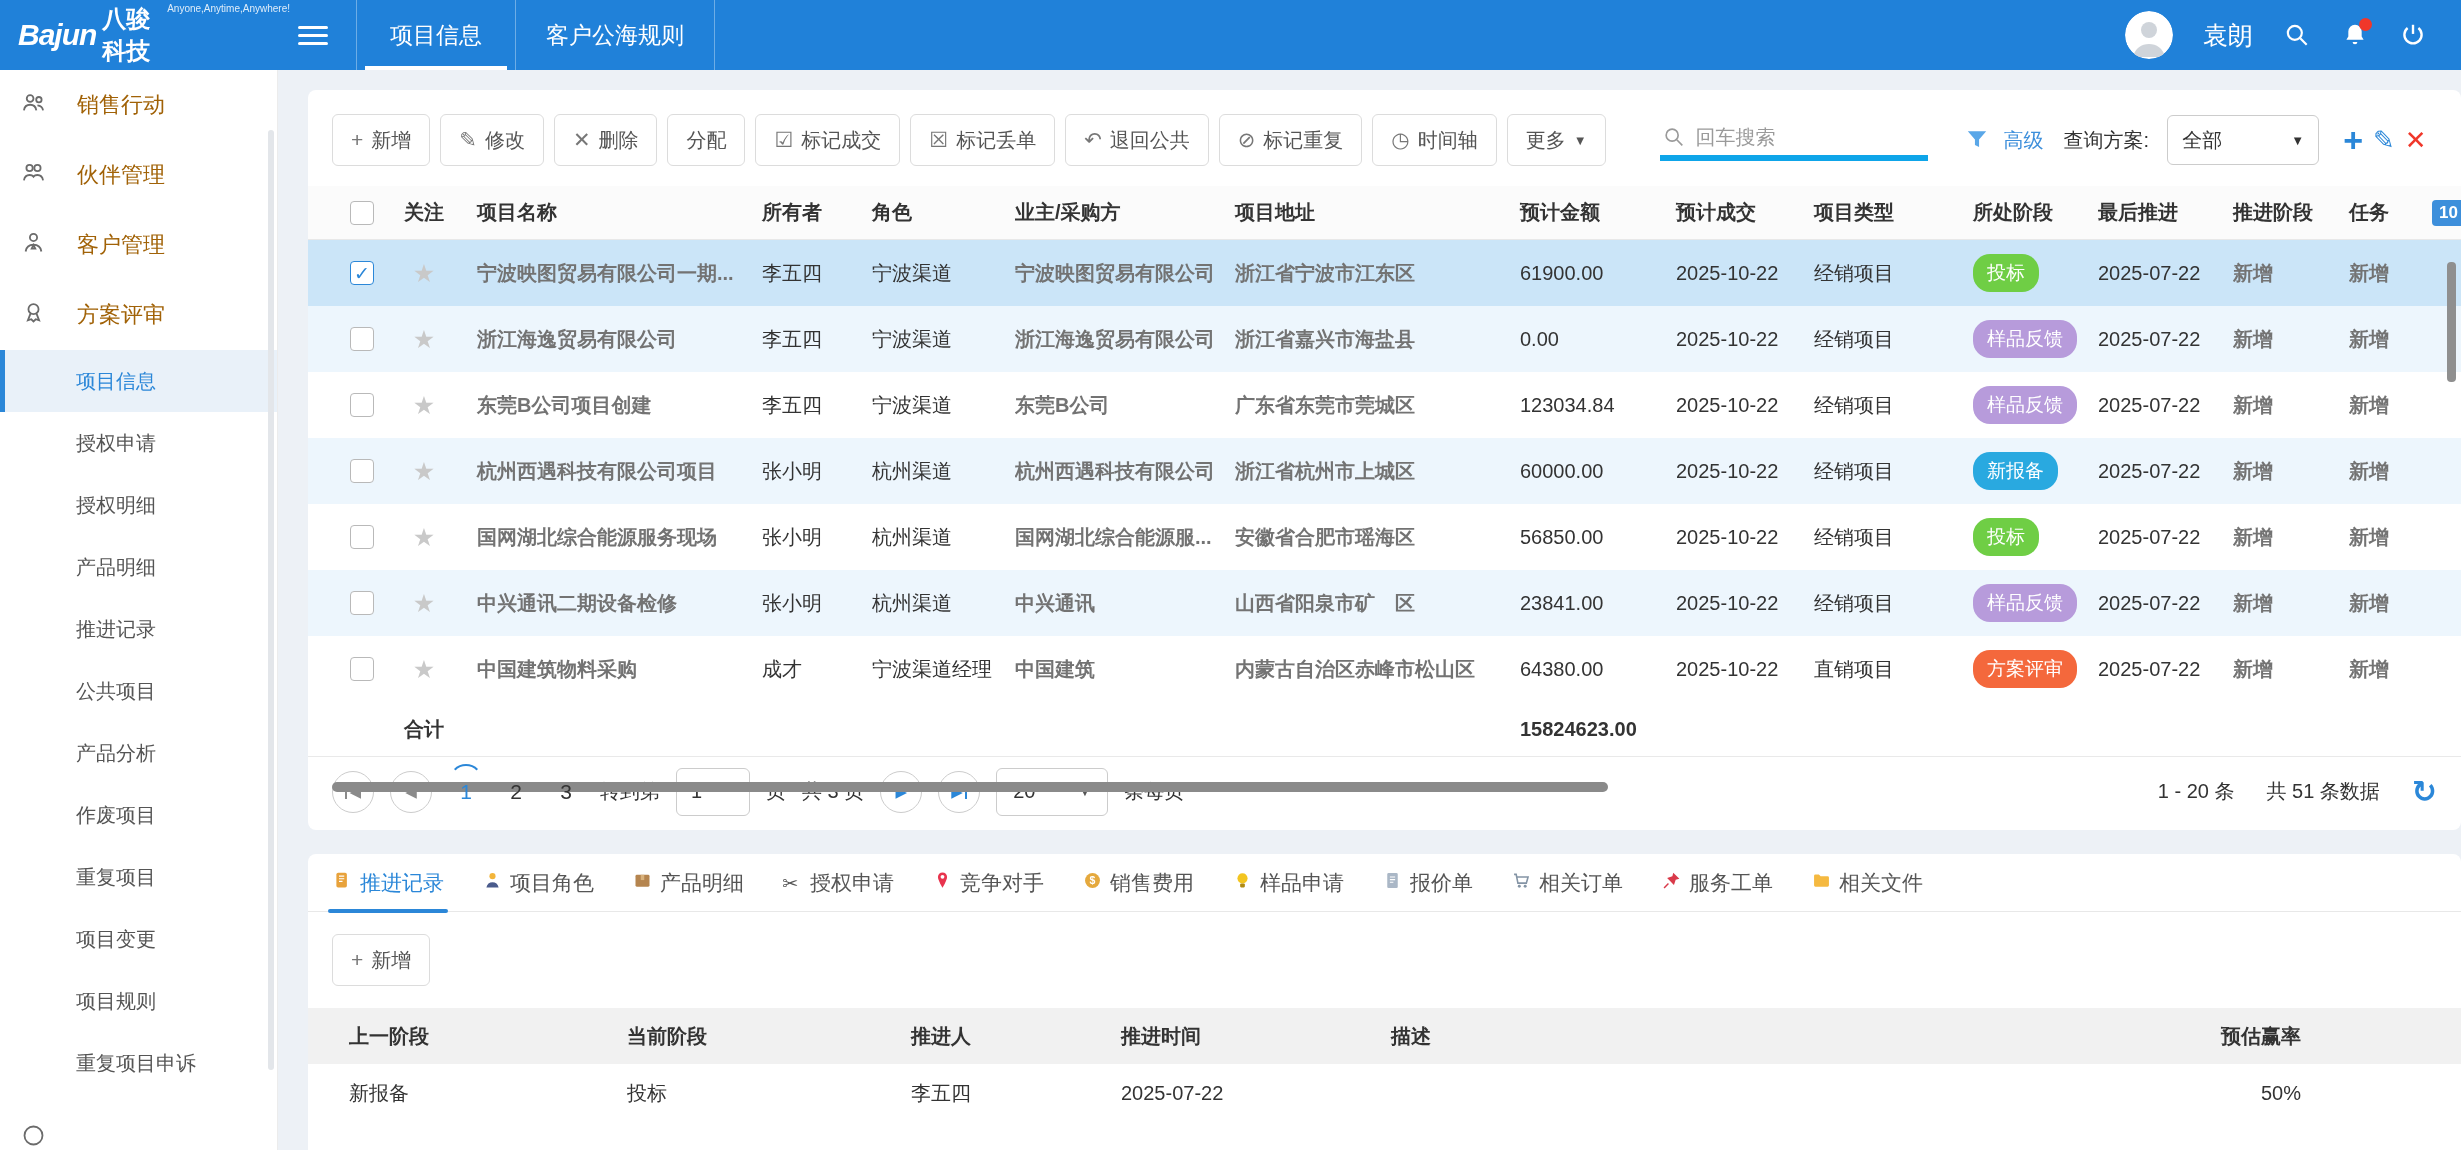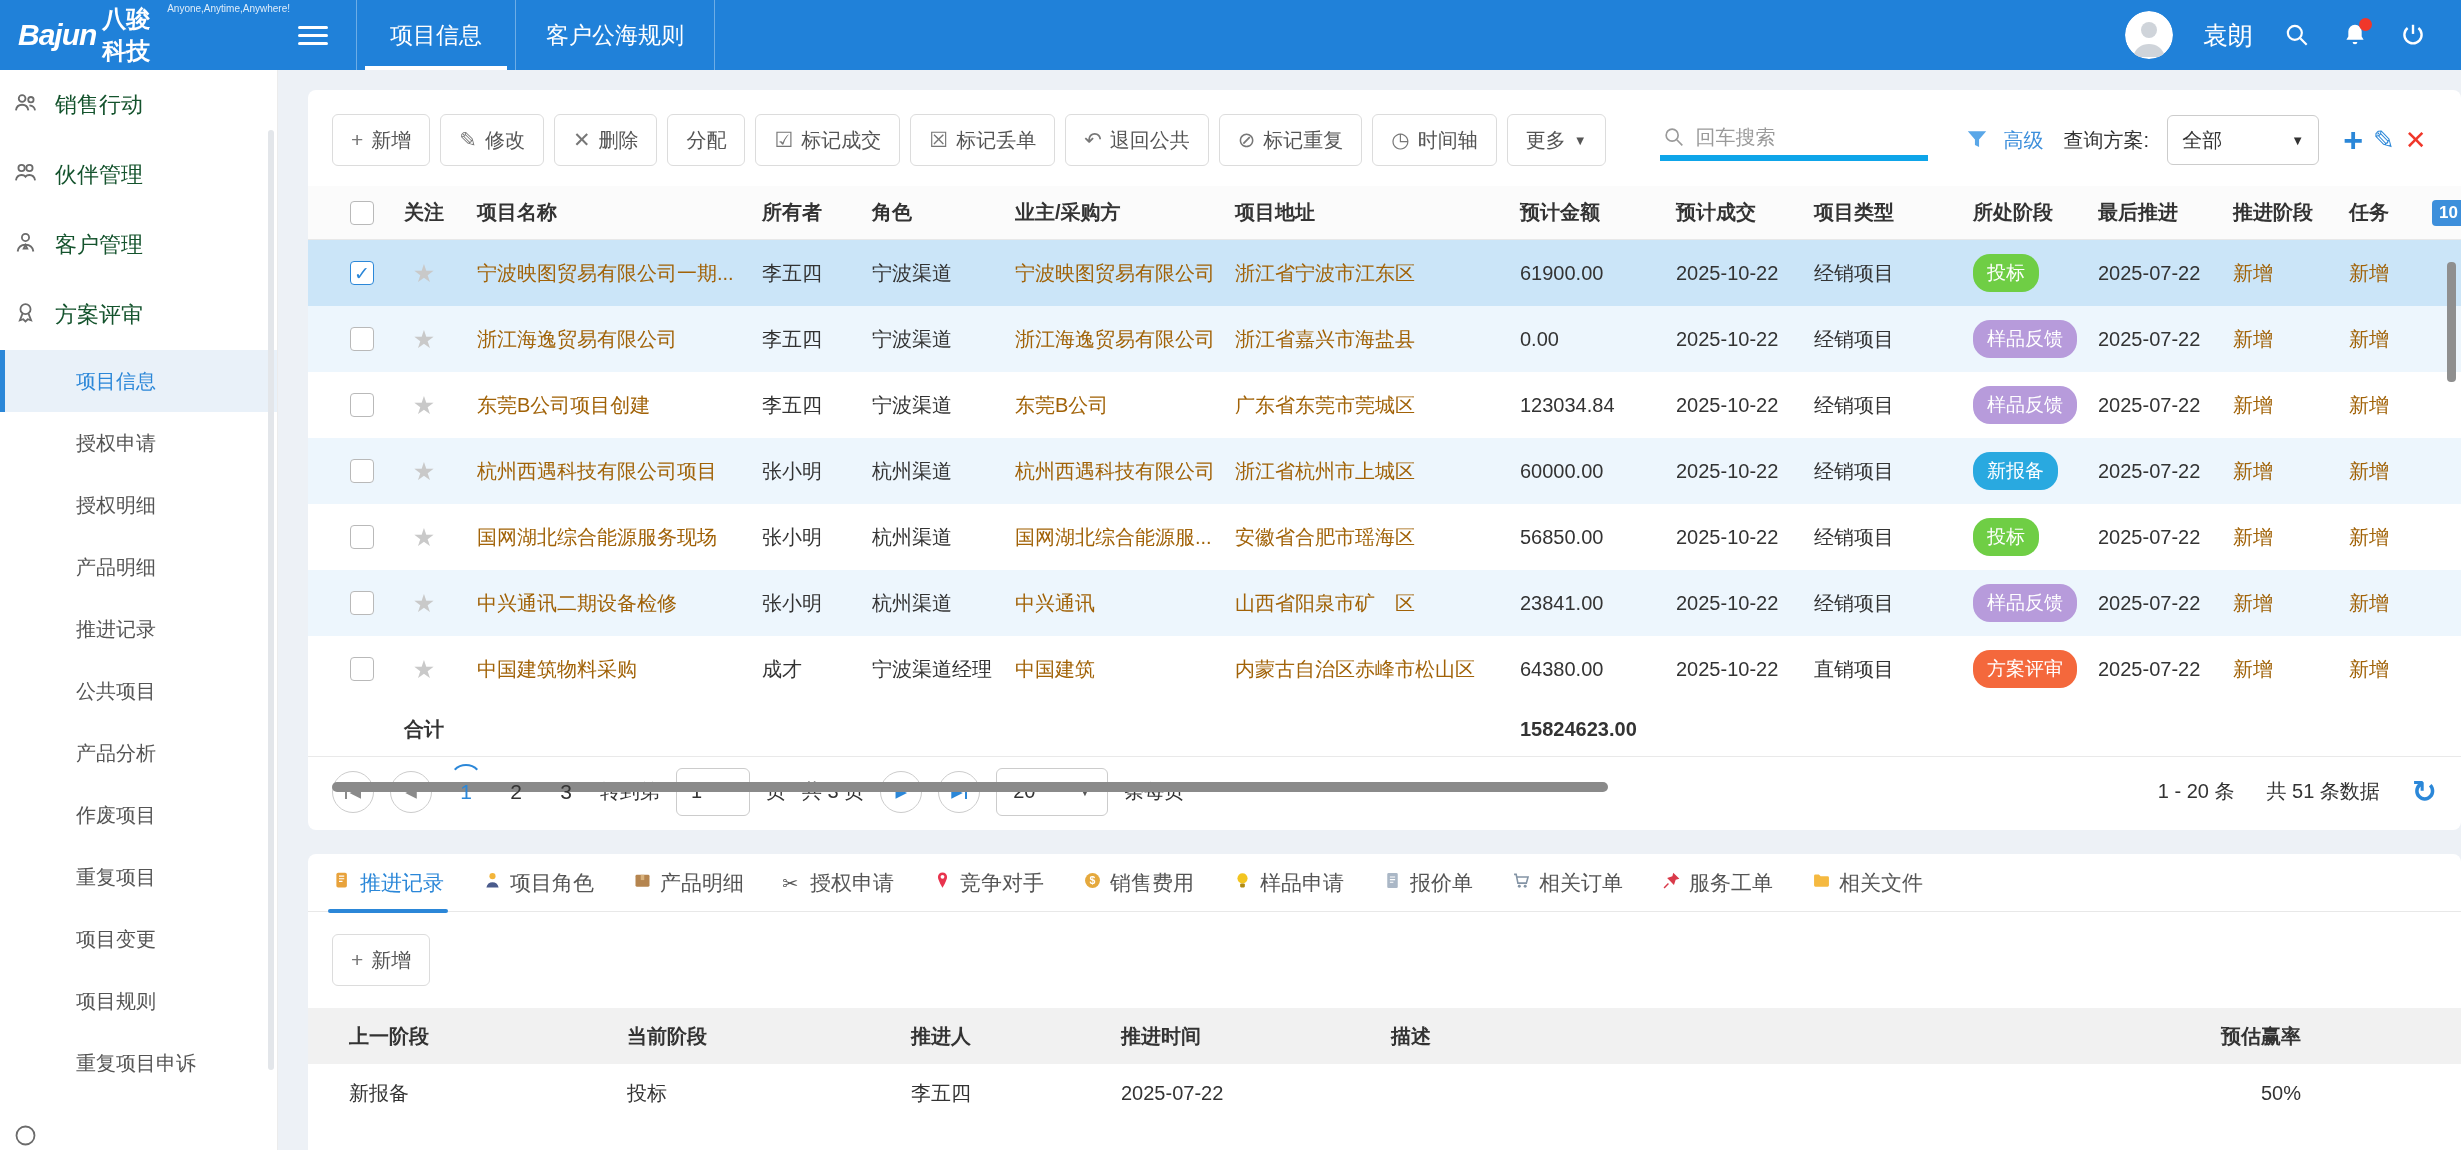--- a/index.html
+++ b/index.html
@@ -21,21 +21,21 @@
   .top-tab.active::after { content:""; position:absolute; left:8px; right:8px; bottom:0; height:4px; background:#fff; }
   .top-right { margin-left:auto; display:flex; align-items:center; gap:30px; padding-right:34px; color:#fff; }
   .avatar { width:48px; height:48px; border-radius:50%; overflow:hidden; cursor:pointer; }
   .user-name { font-size:25px; }
   .tb-ico { width:28px; height:28px; cursor:pointer; position:relative; }
   .bell-dot { position:absolute; right:-3px; top:-3px; width:13px; height:13px; border-radius:50%; background:#f0372a; }
 
   
   .sidebar { position:absolute; left:0; top:70px; width:278px; height:1080px; background:#fff; border-right:1px solid #ececec; }
   .side-thumb { position:absolute; right:3px; top:60px; width:6px; height:940px; border-radius:3px; background:#e3e6ea; }
-  .side-item { height:70px; display:flex; align-items:center; gap:16px; padding-left:12px; font-size:22px; color:#14532d; cursor:pointer; }
+  .side-item { height:70px; display:flex; align-items:center; gap:30px; padding-left:20px; font-size:22px; color:#a16207; cursor:pointer; }
   .side-item svg { width:27px; height:27px; stroke:#6b6b6b; fill:none; stroke-width:1.6; }
   .sub-item { height:62px; display:flex; align-items:center; padding-left:76px; font-size:20px; color:#555; cursor:pointer; position:relative; }
   .sub-item.active { background:#e9f1f9; color:#2b87d8; }
   .sub-item.active::before { content:""; position:absolute; left:0; top:0; bottom:0; width:5px; background:#2b87d8; }
 
   
   .card { position:absolute; background:#fff; border-radius:8px; }
   .card1 { left:308px; top:90px; width:2153px; height:740px; }
   .card2 { left:308px; top:854px; width:2153px; height:340px; }
 
@@ -60,21 +60,21 @@
   
   .tgrid { display:grid; grid-template-columns:84px 64px 306px 110px 143px 220px 285px 156px 138px 159px 125px 135px 116px 93px; align-items:center; }
   .thead { height:54px; margin-top:20px; background:#fbfbfb; border-bottom:1px solid #e8e8e8; font-weight:bold; color:#333; position:relative; }
   .tc-name { padding-left:21px; }
   .cb { width:24px; height:24px; border:1px solid #b9b9b9; border-radius:4px; background:#fff; margin-left:42px; cursor:pointer; display:flex; align-items:center; justify-content:center; }
   .cb.checked { border-color:#2b87d8; color:#2b87d8; font-size:19px; font-weight:bold; }
   .star { color:#c9c9c9; font-size:25px; text-align:center; cursor:pointer; }
   .trow { height:66px; cursor:pointer; }
   .trow.striped { background:#edf6fd; }
   .trow.selected { background:#cbe5f8; }
-  .lnk { color:#a16207; white-space:nowrap; overflow:hidden; text-overflow:ellipsis; cursor:pointer; }
+  .lnk { color:#737373; white-space:nowrap; overflow:hidden; text-overflow:ellipsis; cursor:pointer;font-weight:bold; }
   .plain { color:#333; white-space:nowrap; overflow:hidden; text-overflow:ellipsis; }
   .badge { display:inline-block; padding:6px 14px; border-radius:17px; color:#fff; font-size:19px; white-space:nowrap; }
   .count-badge { position:absolute; right:-4px; top:14px; background:#3d8fdb; color:#fff; font-size:17px; font-weight:bold; padding:3px 7px; border-radius:4px; }
   .hscroll { position:absolute; left:24px; top:692px; width:1276px; height:10px; background:#8a8a8a; border-radius:5px; }
   .vscroll { position:absolute; right:5px; top:172px; width:9px; height:120px; background:#8f8f8f; border-radius:4px; }
   .sumrow { height:54px; font-weight:bold; }
   .pager { height:70px; border-top:1px solid #e9e9e9; display:flex; align-items:center; padding:0 24px; gap:16px; }
   .pg-btn { width:42px; height:42px; border:1px solid #ccc; border-radius:50%; display:flex; align-items:center; justify-content:center; color:#8a8a8a; font-size:15px; cursor:pointer; gap:2px; }
   .pg-btn.blue { color:#2b87d8; }
   .pg-bar { display:inline-block; width:2.5px; height:14px; background:currentColor; }

